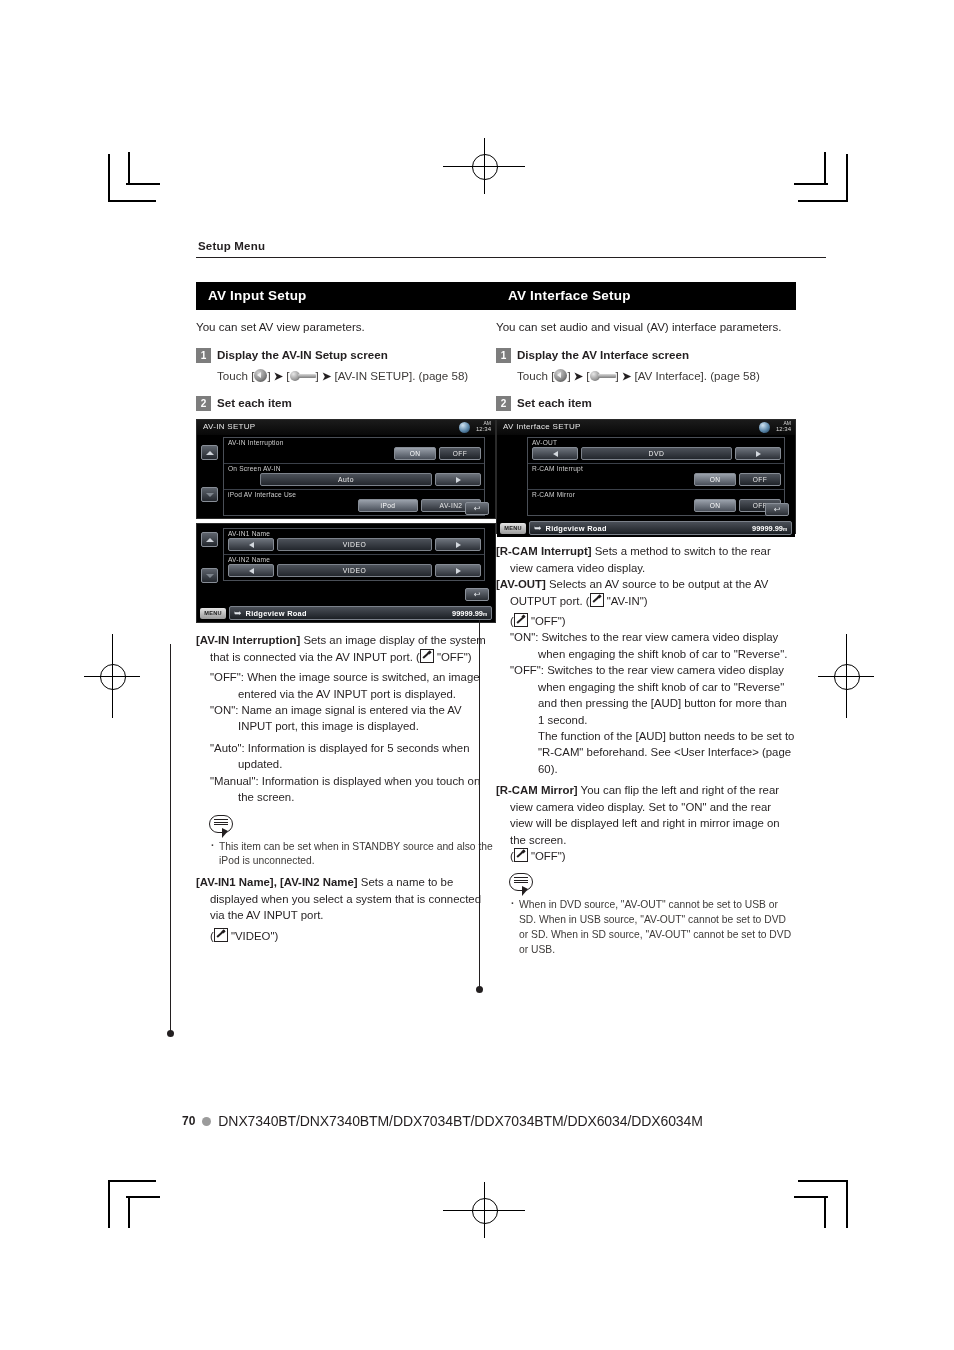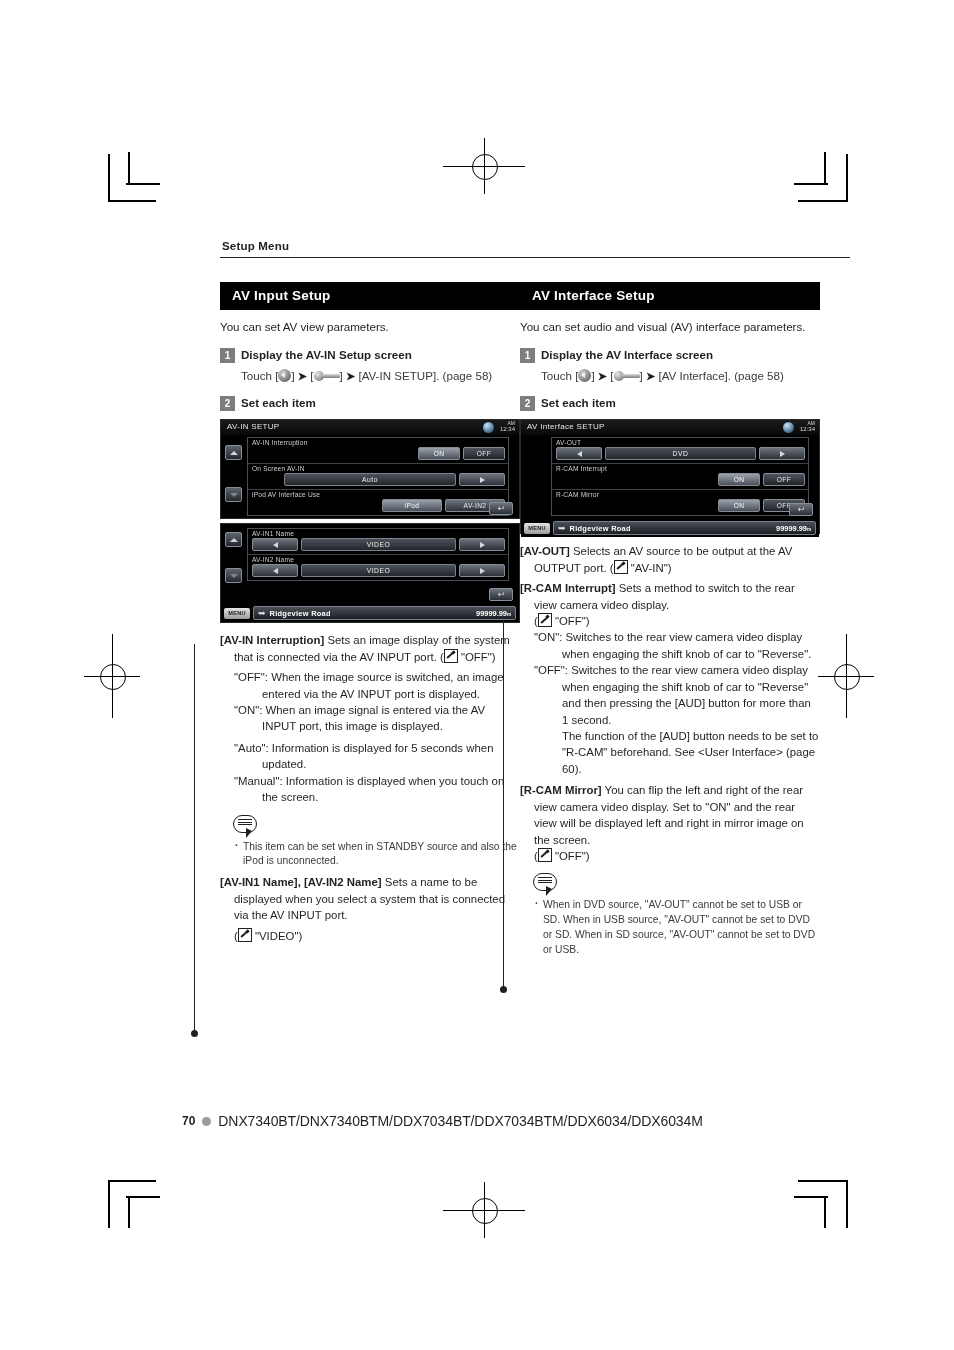--- a/index.html
+++ b/index.html
@@ -10,21 +10,21 @@
   }
   
   .mark{position:absolute;background:#000;}
   .reg{position:absolute;}
   .reg .h{position:absolute;left:0;top:50%;width:100%;height:1px;background:#000;}
   .reg .v{position:absolute;top:0;left:50%;width:1px;height:100%;background:#000;}
   .reg .c{position:absolute;left:50%;top:50%;width:24px;height:24px;margin-left:-12px;margin-top:-12px;
           border:1px solid #000;border-radius:50%;}
   
   .page{position:absolute;left:0;top:0;width:954px;height:1350px;}
-  .content{position:absolute;left:196px;top:240px;width:630px;margin-left:24px;}
+  .content{position:absolute;left:196px;top:240px;width:630px;}
   .runhead{font-size:11.5px;font-weight:bold;letter-spacing:.2px;color:#231f20;margin:0 0 5px 2px;}
   .rule{height:1.4px;background:#231f20;width:630px;}
   .cols{display:flex;margin-top:24px;}
   .col{width:300px;position:relative;}
   
   .mbar{position:absolute;width:1.3px;background:#231f20;}
   .mdot{position:absolute;width:7px;height:7px;border-radius:50%;background:#231f20;}
   
   .sec-head{background:#000;color:#fff;font-size:13.5px;font-weight:bold;
             padding:6px 10px 7px 12px;letter-spacing:.2px;}
@@ -297,21 +297,21 @@
             <span class="lbl">[AV-IN Interruption]</span>
             <span>Sets an image display of the system that is connected via the AV INPUT port. (</span><span class="ic-pen"></span>
             <span>"OFF")</span>
           </div>
           <div class="ind2o">
             <span>"OFF":</span>
             <span>When the image source is switched, an image entered via the AV INPUT port is displayed.</span>
           </div>
           <div class="ind2o" style="margin-bottom:5px;">
             <span>"ON":</span>
-            <span>When an image signal is entered via the AV INPUT port, this image is displayed.</span>
+            <span>Name an image signal is entered via the AV INPUT port, this image is displayed.</span>
           </div>
 
           <div class="ind2o">
             <span>"Auto":</span>
             <span>Information is displayed for 5 seconds when updated.</span>
           </div>
           <div class="ind2o" style="margin-bottom:5px;">
             <span>"Manual":</span>
             <span>Information is displayed when you touch on the screen.</span>
           </div>
@@ -408,30 +408,30 @@
                 <span class="navarrow">➥</span>
                 <span class="navtxt">Ridgeview Road</span>
               </div>
               <div class="navdist"><span>99999.99</span><s>m</s></div>
             </div>
           </div>
         </div>
 
         <div class="defs">
 
+          <div class="def ind1" style="margin-bottom:0;">
+            <span class="lbl">[R-CAM Interrupt]</span>
+            <span>Sets a method to switch to the rear view camera video display.</span>
+          </div>
+
           <div class="def ind1">
             <span class="lbl">[AV-OUT]</span>
             <span>Selects an AV source to be output at the AV OUTPUT port. (</span><span class="ic-pen"></span>
             <span>"AV-IN")</span>
           </div>
-
-          <div class="def ind1" style="margin-bottom:0;">
-            <span class="lbl">[R-CAM Interrupt]</span>
-            <span>Sets a method to switch to the rear view camera video display.</span>
-          </div>
           <div class="ind1" style="padding-left:14px;text-indent:0;">
             <span>(</span><span class="ic-pen"></span>
             <span>"OFF")</span>
           </div>
           <div class="ind2o">
             <span>"ON":</span>
             <span>Switches to the rear view camera video display when engaging the shift knob of car to "Reverse".</span>
           </div>
           <div class="ind2o">
             <span>"OFF":</span>

